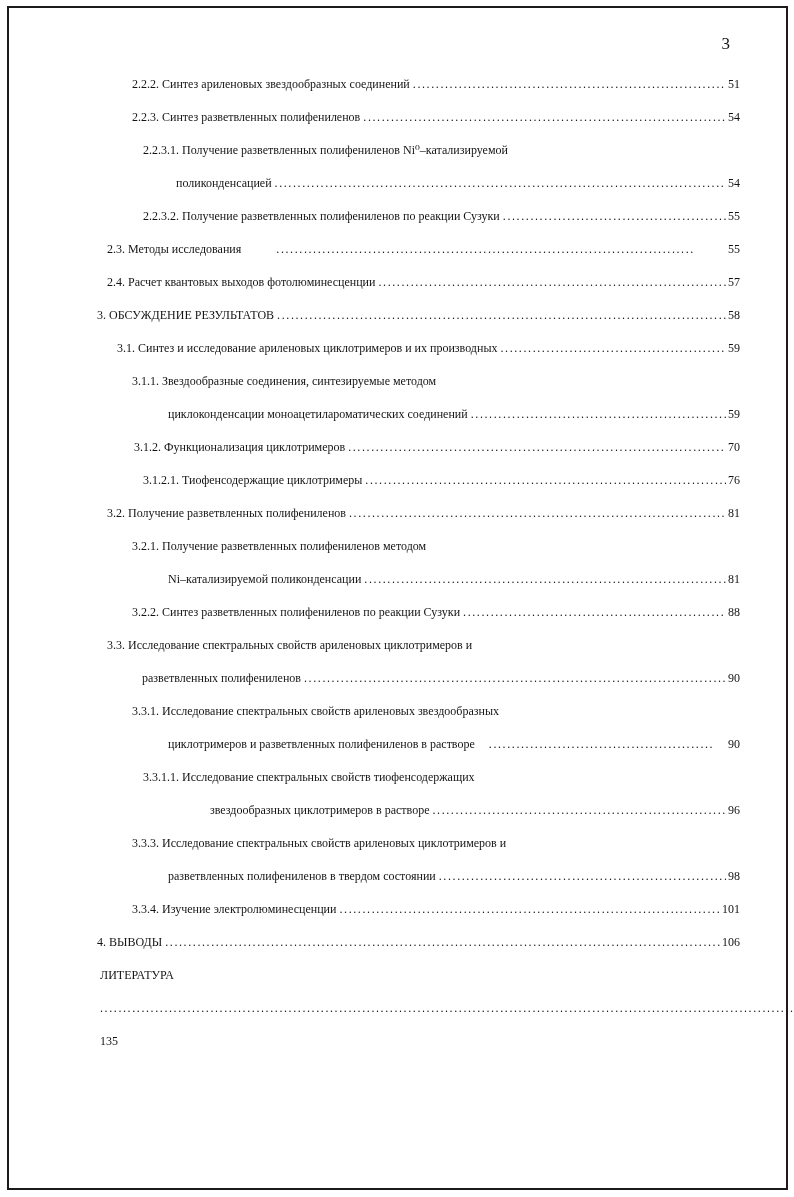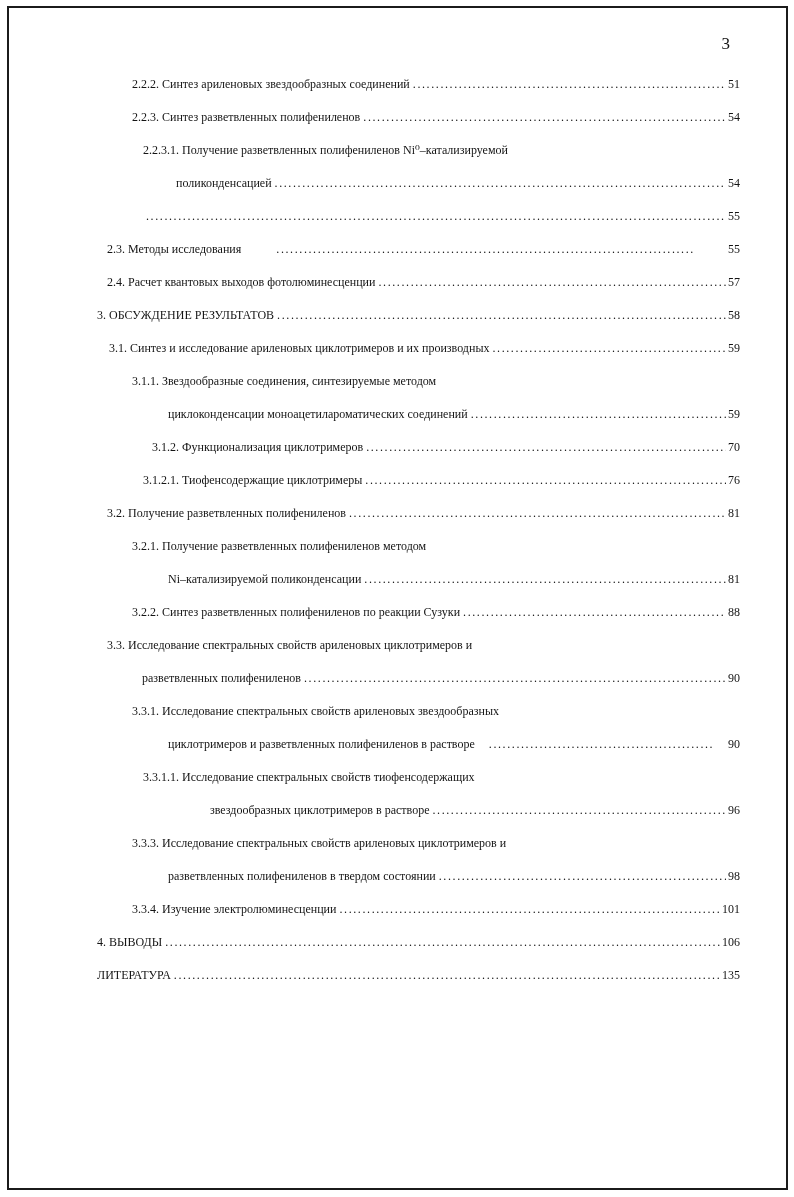--- a/index.html
+++ b/index.html
@@ -83,20 +83,21 @@
       <div class="toc-entry">
         <div class="toc-line" style="margin-left: 46px;"><span class="toc-text">2.2.3.1. Получение разветвленных полифениленов Ni⁰–катализируемой</span></div>
         <div class="toc-line toc-last" style="margin-left: 79px;">
           <span class="toc-text">поликонденсацией</span>
           <span class="dots">................................................................................................................................................................................................................................................</span>
           <span class="pg">54</span>
         </div>
       </div>
       <div class="toc-entry">
         <div class="toc-line toc-last" style="margin-left: 46px;">
+          <span class="toc-text">2.2.3.2. Получение разветвленных полифениленов по реакции Сузуки</span>
           <span class="dots">................................................................................................................................................................................................................................................</span>
           <span class="pg">55</span>
         </div>
       </div>
       <div class="toc-entry">
         <div class="toc-line toc-last" style="margin-left: 10px; gap: 32px;">
           <span class="toc-text">2.3. Методы исследования</span>
           <span class="dots">................................................................................................................................................................................................................................................</span>
           <span class="pg">55</span>
         </div>
@@ -109,36 +110,36 @@
         </div>
       </div>
       <div class="toc-entry">
         <div class="toc-line toc-last" style="margin-left: 0px;">
           <span class="toc-text">3. ОБСУЖДЕНИЕ РЕЗУЛЬТАТОВ</span>
           <span class="dots">................................................................................................................................................................................................................................................</span>
           <span class="pg">58</span>
         </div>
       </div>
       <div class="toc-entry">
-        <div class="toc-line toc-last" style="margin-left: 12px; text-align: right;">
+        <div class="toc-line toc-last" style="margin-left: 20px; text-align: right;">
           <span class="toc-text">3.1. Синтез и исследование ариленовых циклотримеров и их производных</span>
           <span class="dots">................................................................................................................................................................................................................................................</span>
           <span class="pg">59</span>
         </div>
       </div>
       <div class="toc-entry">
         <div class="toc-line" style="margin-left: 35px;"><span class="toc-text">3.1.1. Звездообразные соединения, синтезируемые методом</span></div>
         <div class="toc-line toc-last" style="margin-left: 71px;">
           <span class="toc-text">циклоконденсации моноацетилароматических соединений</span>
           <span class="dots">................................................................................................................................................................................................................................................</span>
           <span class="pg">59</span>
         </div>
       </div>
       <div class="toc-entry">
-        <div class="toc-line toc-last" style="margin-left: 55px; text-align: center;">
+        <div class="toc-line toc-last" style="margin-left: 37px; text-align: center;">
           <span class="toc-text">3.1.2. Функционализация циклотримеров</span>
           <span class="dots">................................................................................................................................................................................................................................................</span>
           <span class="pg">70</span>
         </div>
       </div>
       <div class="toc-entry">
         <div class="toc-line toc-last" style="margin-left: 46px;">
           <span class="toc-text">3.1.2.1. Тиофенсодержащие циклотримеры</span>
           <span class="dots">................................................................................................................................................................................................................................................</span>
           <span class="pg">76</span>
@@ -206,20 +207,20 @@
         </div>
       </div>
       <div class="toc-entry">
         <div class="toc-line toc-last" style="margin-left: 0px;">
           <span class="toc-text">4. ВЫВОДЫ</span>
           <span class="dots">................................................................................................................................................................................................................................................</span>
           <span class="pg">106</span>
         </div>
       </div>
       <div class="toc-entry">
-        <div class="toc-line toc-last" style="margin-left: 0px;">
+        <div class="toc-line toc-last" style="margin-left: 0px; flex-direction: column;">
           <span class="toc-text">ЛИТЕРАТУРА</span>
           <span class="dots">................................................................................................................................................................................................................................................</span>
           <span class="pg">135</span>
         </div>
       </div>
     </div>
 </div>
 
 </body></html>

